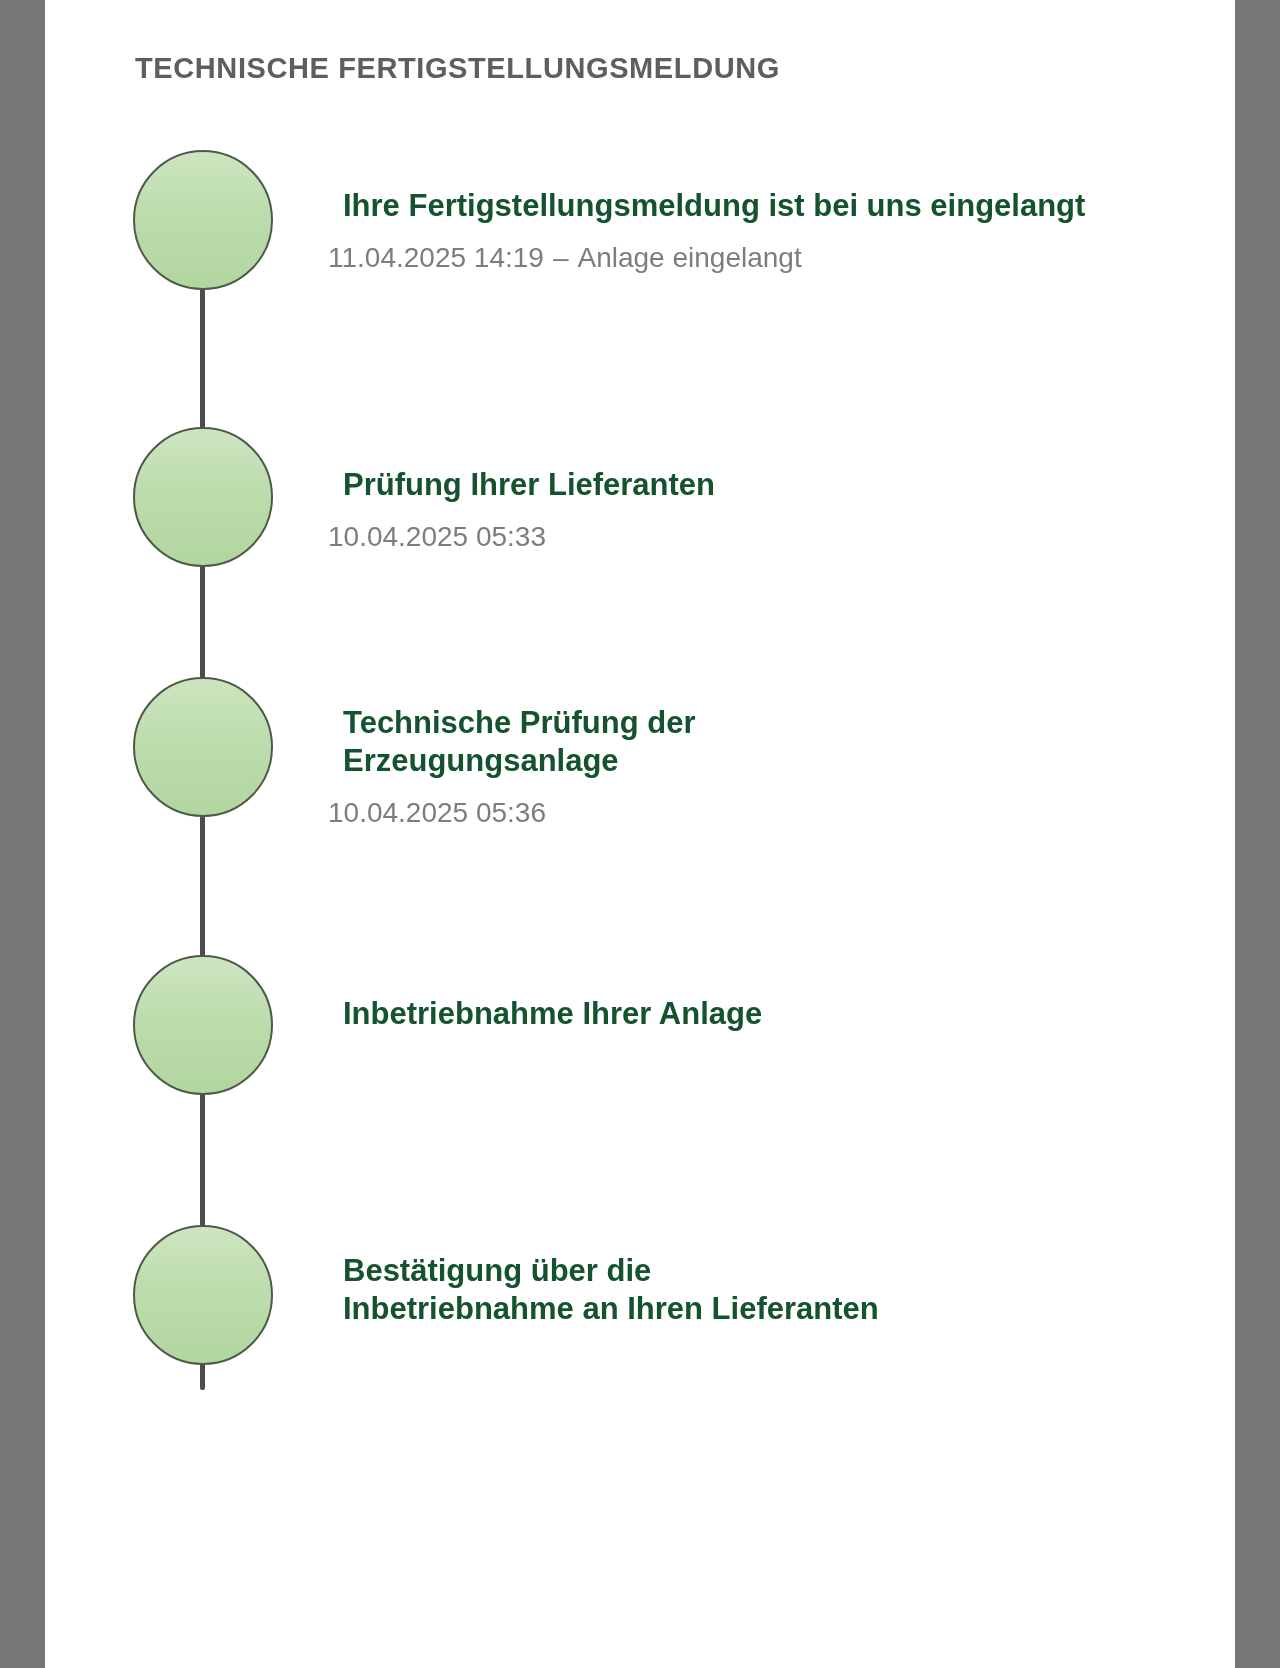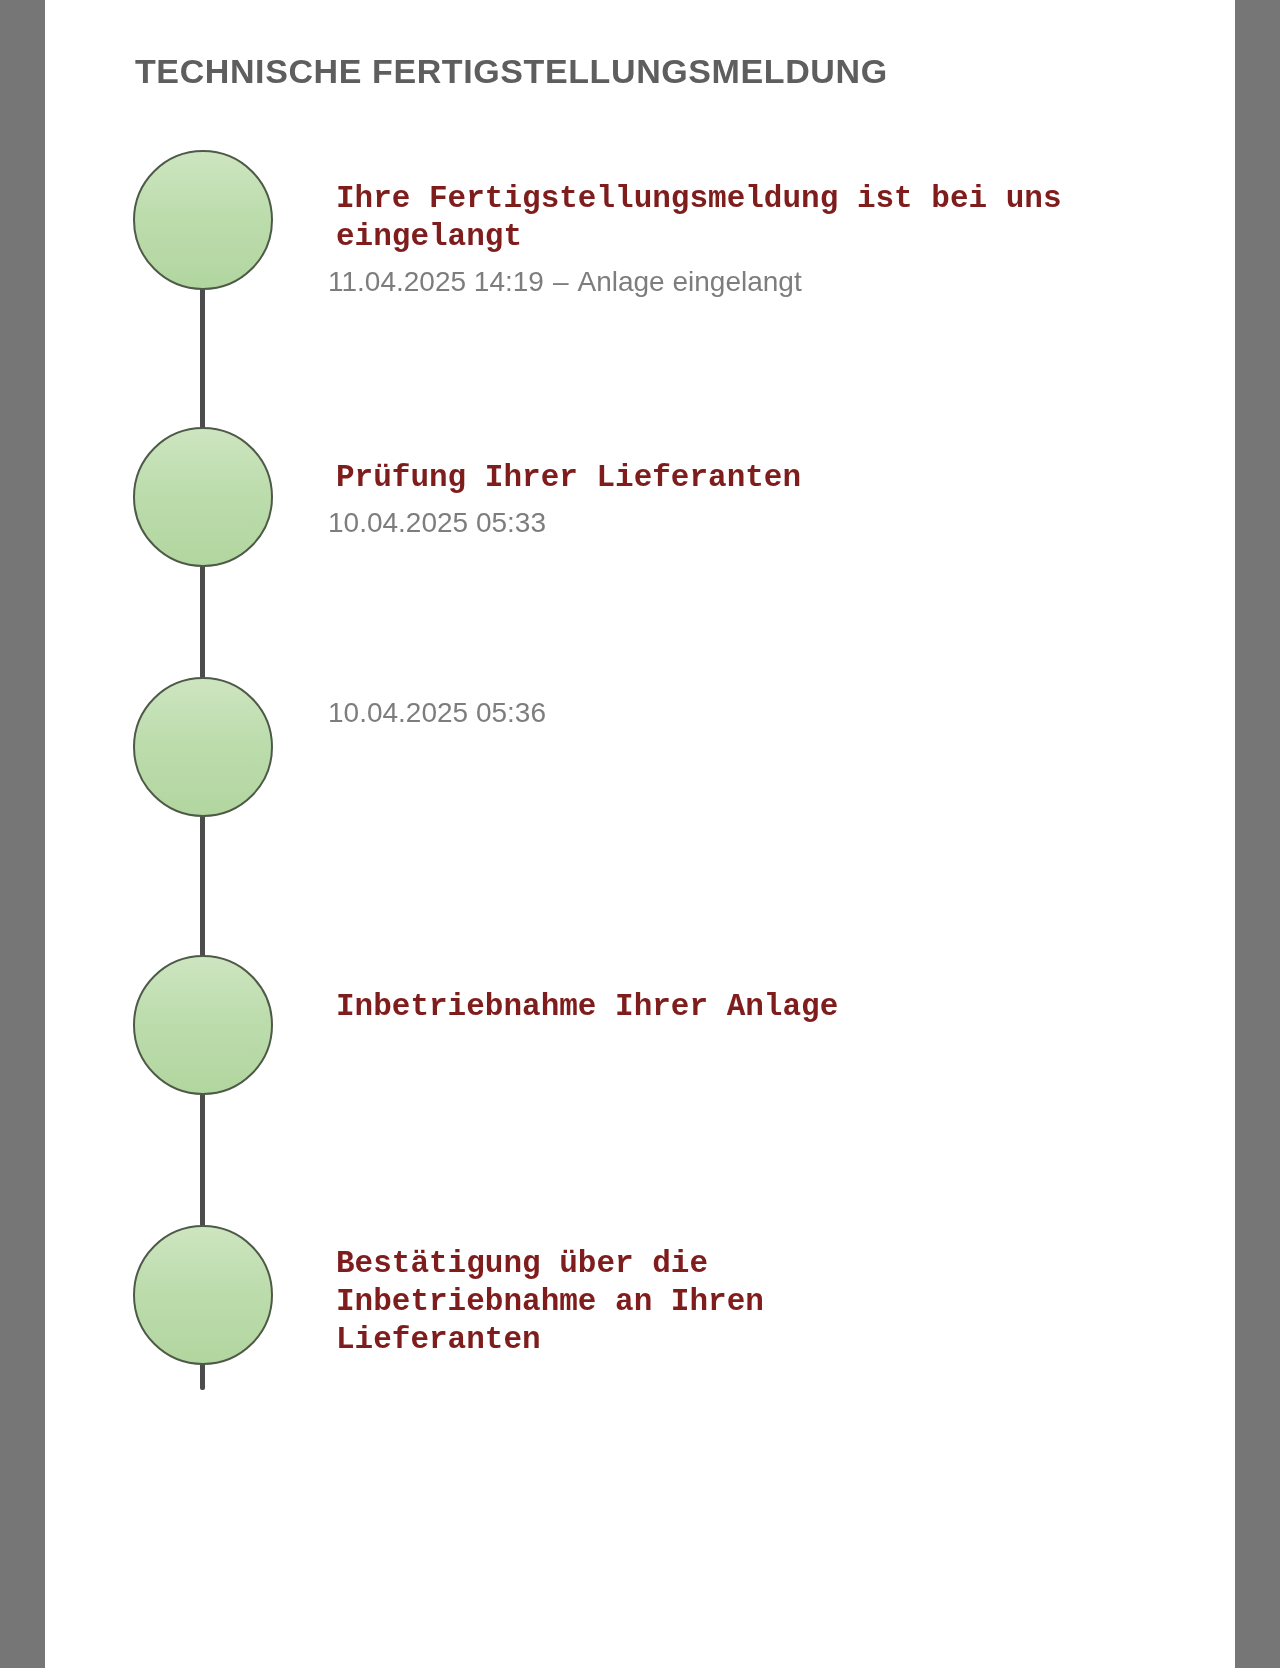--- a/index.html
+++ b/index.html
@@ -35,21 +35,21 @@
     top: 0;
     width: 1190px;
     height: 1668px;
     background: #ffffff;
   }
 
   .page-title {
     position: absolute;
     left: 90px;
     top: 52px;
-    font-size: 34px;
+    font-size: 29px;
     font-weight: bold;
     letter-spacing: 0.6px;
     color: #5e5e5e;
     white-space: nowrap;
   }
 
   
   .timeline {
     position: absolute;
     left: 0;
@@ -82,24 +82,23 @@
     z-index: 2;
   }
   .step-body {
     position: absolute;
     left: 283px;
     width: 800px;
   }
   .step-title {
     font-size: 31px;
     font-weight: bold;
-    color: #7f1d1d;
+    color: #14532d;
     line-height: 1.22;
-    margin: 8px;
-    font-family: Liberation Mono, monospace;
+    margin: 15px;
   }
   .step-meta {
     font-size: 28px;
     font-weight: normal;
     color: #7d7d7d;
     line-height: 1.27;
     margin: 6px 0 0 0;
   }
   .step-meta .dash { padding: 0 9px; }
 </style>
@@ -134,20 +133,21 @@
           <p class="step-title">Prüfung Ihrer Lieferanten</p>
           <p class="step-meta">
             <span>10.04.2025 05:33</span>
           </p>
         </div>
       </div>
 
       <div class="step" style="top:527px;">
         <div class="marker" style="top:0px;"></div>
         <div class="step-body" style="top:12px;">
+          <p class="step-title" style="max-width:560px;">Technische Prüfung der Erzeugungsanlage</p>
           <p class="step-meta">
             <span>10.04.2025 05:36</span>
           </p>
         </div>
       </div>
 
       <div class="step" style="top:805px;">
         <div class="marker" style="top:0px;"></div>
         <div class="step-body" style="top:25px;">
           <p class="step-title">Inbetriebnahme Ihrer Anlage</p>

